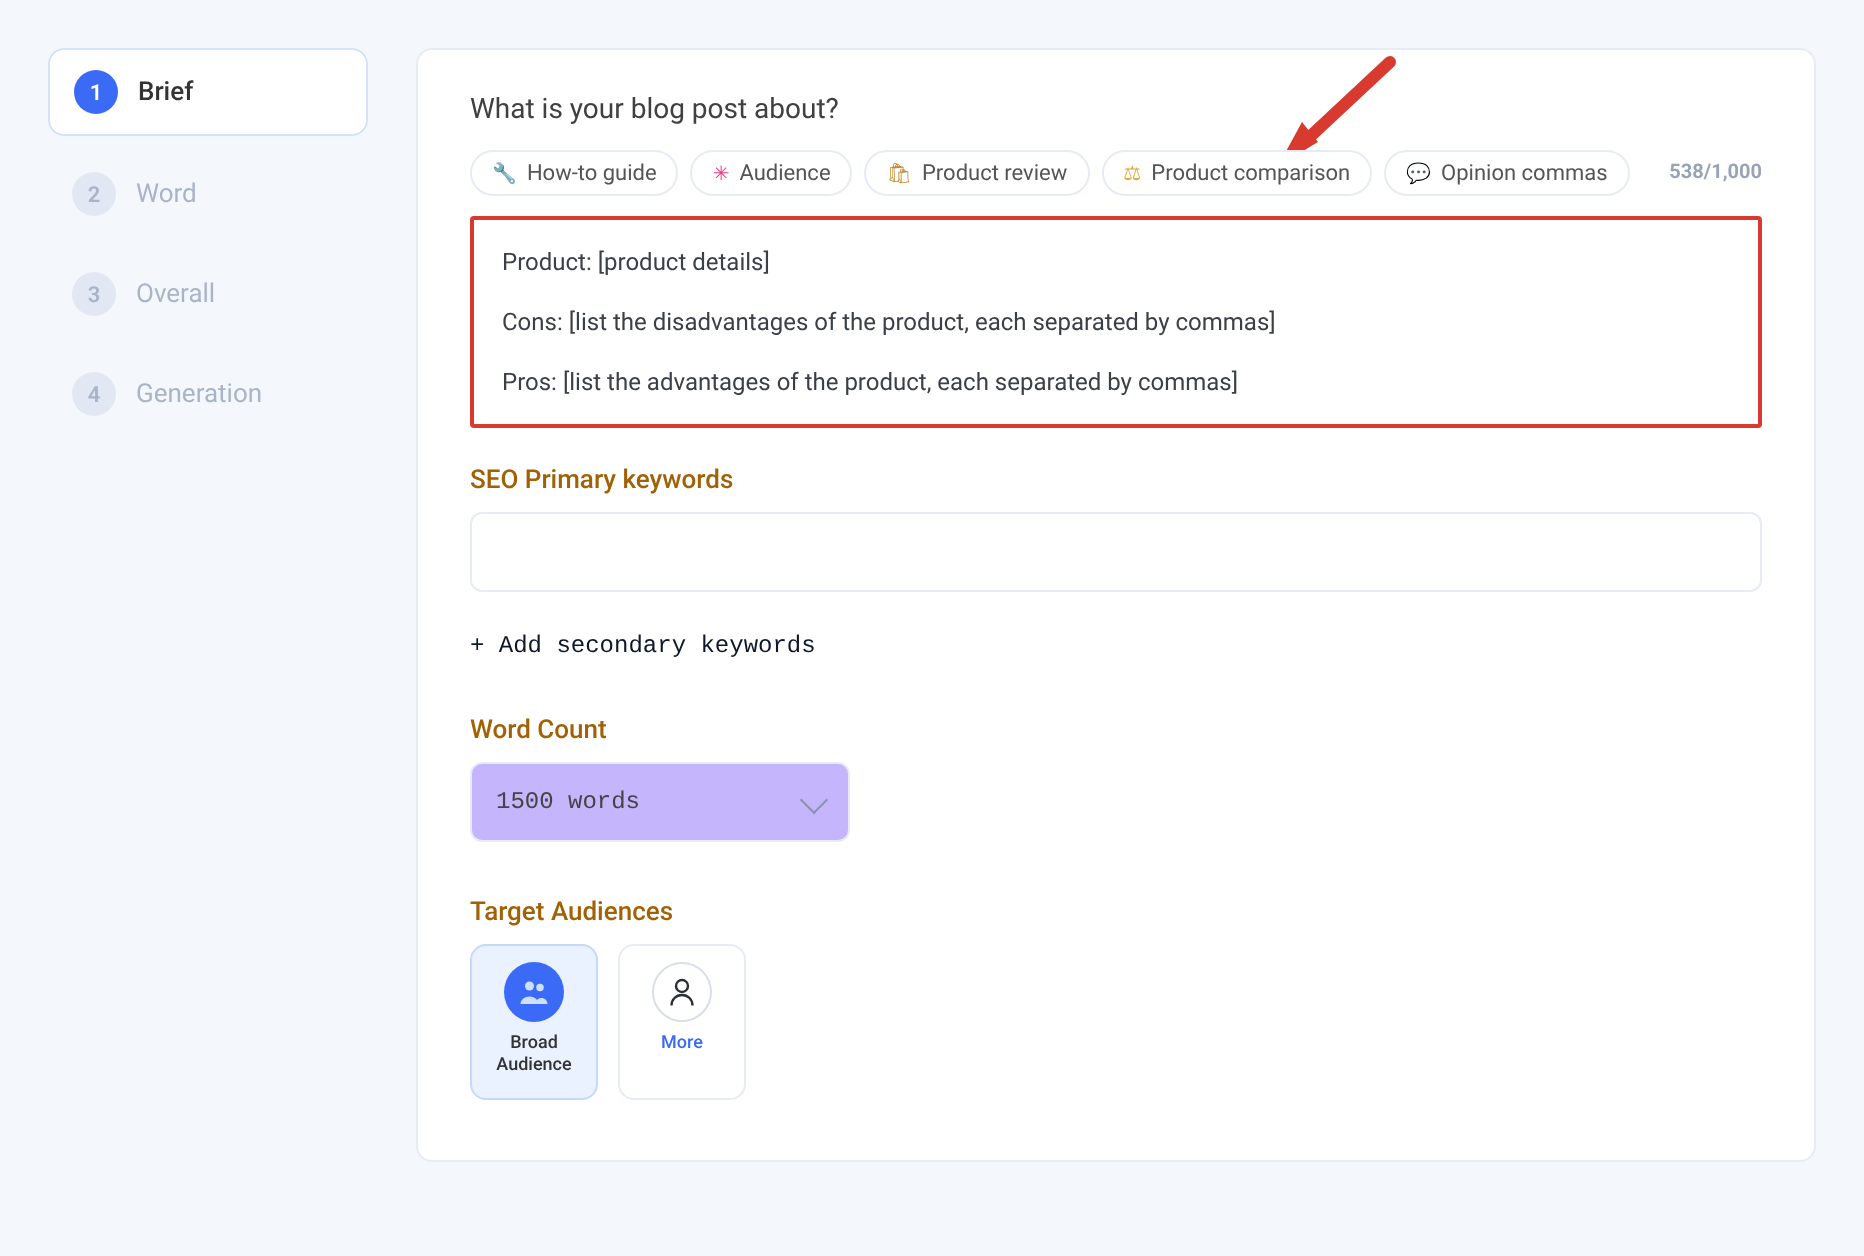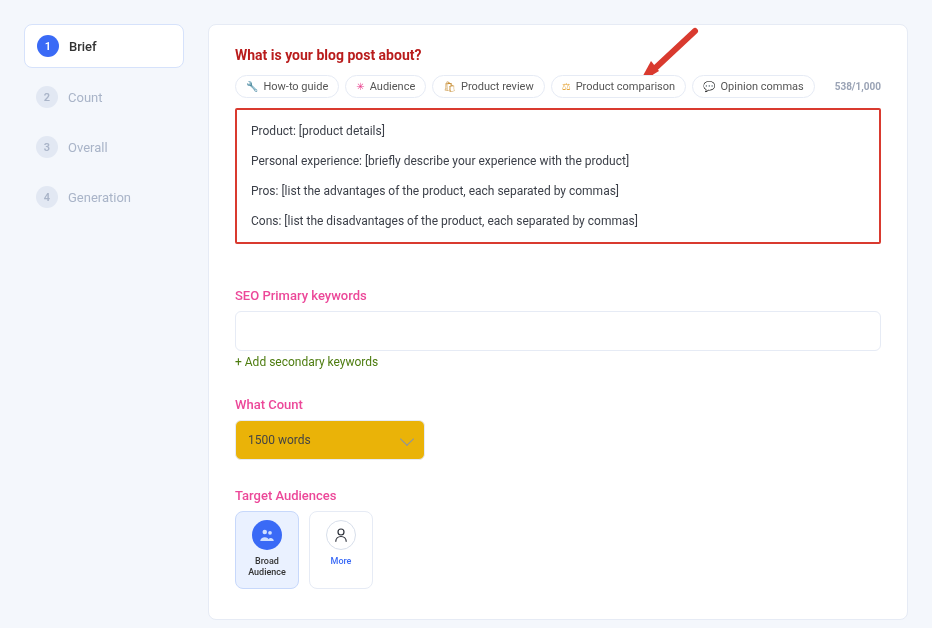--- a/index.html
+++ b/index.html
@@ -6,33 +6,33 @@
     body { font-family: -apple-system, BlinkMacSystemFont, "Segoe UI", Roboto, sans-serif; background: #f4f7fc; font-size: 13px; color: #333; }
     .layout { display: flex; gap: 24px; padding: 24px; max-width: 932px; }
     .sidebar { width: 160px; flex-shrink: 0; }
     .step { display: flex; align-items: center; gap: 10px; padding: 10px 12px; border-radius: 8px; margin-bottom: 8px; font-size: 13px; cursor: pointer; }
     .step.active { background: #fff; border: 1px solid #d6e2fb; color: #333; font-weight: 500; }
     .step.inactive { background: transparent; color: #a9b4c8; }
     .step-num { width: 22px; height: 22px; border-radius: 50%; display: flex; align-items: center; justify-content: center; font-size: 11px; font-weight: 600; flex-shrink: 0; }
     .step.active .step-num { background: #3a6af6; color: #fff; }
     .step.inactive .step-num { background: #e2e8f3; color: #a9b4c8; }
     .main-panel { flex: 1; background: #fff; border: 1px solid #e6ebf5; border-radius: 8px; padding: 22px 26px 30px; position: relative; }
-    .section-title { font-size: 14px; font-weight: 700; color: #b91c1c; margin-bottom: 12px; }
+    .section-title { font-size: 14px; font-weight: 400; color: #404040; margin-bottom: 12px; }
     .chips-row { display: flex; align-items: center; gap: 6px; margin-bottom: 10px; position: relative; }
     .chip { display: inline-flex; align-items: center; gap: 5px; padding: 4px 10px; border: 1px solid #e6ebf5; border-radius: 14px; font-size: 11px; color: #555; background: #fff; cursor: pointer; white-space: nowrap; }
     .chip .ci { font-size: 10px; }
     .counter { margin-left: auto; font-size: 10px; color: #9aa3b5; font-weight: bold; }
-    .brief-box { border: 2px solid #d93a2f; border-radius: 2px; padding: 12px 14px; font-size: 12px; color: #3b3f48; line-height: 1.5; margin-bottom: 44px; }
+    .brief-box { border: 2px solid #d93a2f; border-radius: 2px; padding: 12px 14px; font-size: 12px; color: #3b3f48; line-height: 1.5; margin-bottom: 19px; }
     .brief-box p { margin-bottom: 12px; }
     .brief-box p:last-child { margin-bottom: 0; }
-    .field-label { font-size: 13px; font-weight: 500; color: #ec4899; margin-bottom: 8px; }
+    .field-label { font-size: 13px; font-weight: 500; color: #a16207; margin-bottom: 8px; }
     .text-input { width: 100%; height: 40px; border: 1px solid #e6ebf5; border-radius: 6px; padding: 0 12px; font-size: 13px; background: #fff; }
-    .add-link { display: inline-block; margin-top: 4px; font-size: 12px; color: #4d7c0f; cursor: pointer; }
+    .add-link { display: inline-block; margin-top: 20px; font-size: 12px; color: #0f172a; cursor: pointer; font-family: Liberation Mono, monospace; }
     .section { margin-bottom: 28px; }
-    .select-box { width: 190px; height: 40px; border: 1px solid #e6ebf5; border-radius: 6px; padding: 0 12px; display: flex; align-items: center; justify-content: space-between; font-size: 12px; color: #444; cursor: pointer; background: #eab308; }
+    .select-box { width: 190px; height: 40px; border: 1px solid #e6ebf5; border-radius: 6px; padding: 0 12px; display: flex; align-items: center; justify-content: space-between; font-size: 12px; color: #444; cursor: pointer; background: #c4b5fd; font-family: Liberation Mono, monospace; }
     .chevron { width: 10px; height: 10px; border-right: 1.5px solid #8a93a6; border-bottom: 1.5px solid #8a93a6; transform: rotate(45deg); margin-top: -3px; }
     .audiences { display: flex; gap: 10px; }
     .aud-card { width: 64px; display: flex; flex-direction: column; align-items: center; gap: 6px; padding: 8px 4px 10px; border: 1px solid #e6ebf5; border-radius: 8px; cursor: pointer; }
     .aud-card.selected { background: #eaf1ff; border-color: #c7d8fb; }
     .aud-icon { width: 30px; height: 30px; border-radius: 50%; display: flex; align-items: center; justify-content: center; }
     .aud-icon.broad { background: #3a6af6; }
     .aud-icon.more { background: #fff; border:1px solid #d8dfeb; }
     .aud-label { font-size: 9px; text-align: center; line-height: 1.2; }
     .aud-card.selected .aud-label { color: #333; font-weight:500; }
     .aud-card:not(.selected) .aud-label { color: #3a6af6; font-weight:500; }
@@ -42,21 +42,21 @@
 <body>
 
 <div class="layout">
   <div class="sidebar">
     <div class="step active">
       <span class="step-num">1</span>
       <span>Brief</span>
     </div>
     <div class="step inactive">
       <span class="step-num">2</span>
-      <span>Count</span>
+      <span>Word</span>
     </div>
     <div class="step inactive">
       <span class="step-num">3</span>
       <span>Overall</span>
     </div>
     <div class="step inactive">
       <span class="step-num">4</span>
       <span>Generation</span>
     </div>
   </div>
@@ -89,33 +89,32 @@
       </span>
       <span class="chip">
         <span class="ci" style="color: rgb(154, 163, 181);">💬</span>
         <span>Opinion commas</span>
       </span>
       <span class="counter">538/1,000</span>
     </div>
 
     <div class="brief-box">
       <p>Product: [product details]</p>
-      <p>Personal experience: [briefly describe your experience with the product]</p>
+      <p>Cons: [list the disadvantages of the product, each separated by commas]</p>
       <p>Pros: [list the advantages of the product, each separated by commas]</p>
-      <p>Cons: [list the disadvantages of the product, each separated by commas]</p>
     </div>
 
     <div class="section">
       <div class="field-label">SEO Primary keywords</div>
       <input class="text-input" type="text" value="" style="">
       <span class="add-link">+ Add secondary keywords</span>
     </div>
 
     <div class="section">
-      <div class="field-label">What Count</div>
+      <div class="field-label">Word Count</div>
       <div class="select-box">
         <span>1500 words</span>
         <span class="chevron"></span>
       </div>
     </div>
 
     <div class="section" style="margin-bottom:0">
       <div class="field-label">Target Audiences</div>
       <div class="audiences">
         <div class="aud-card selected">

